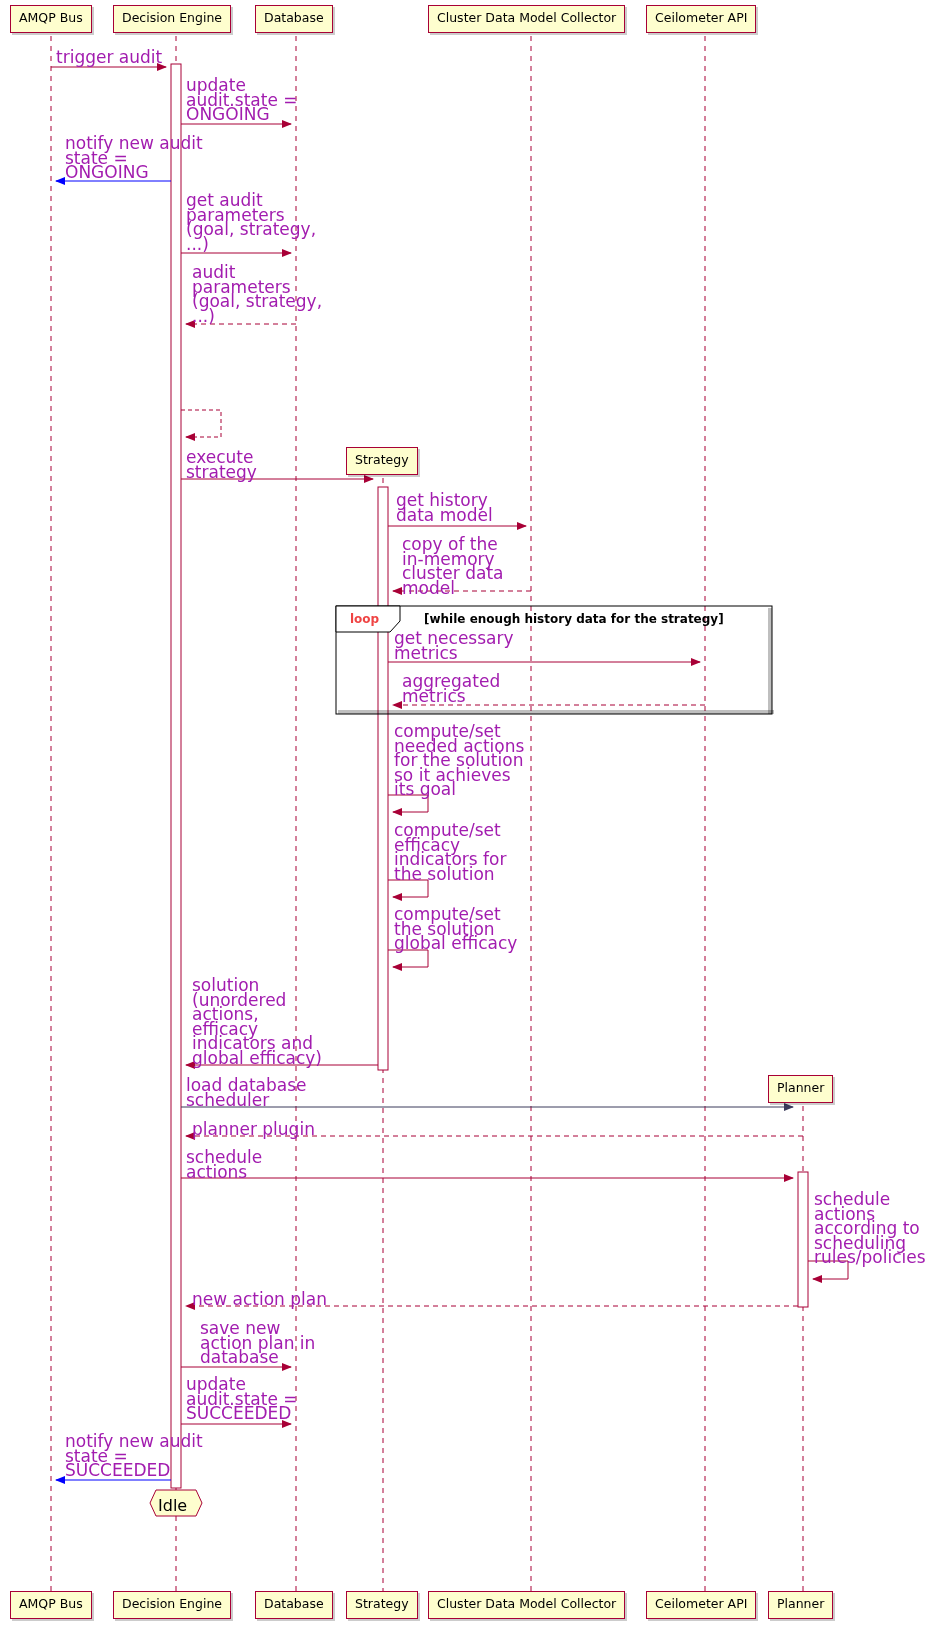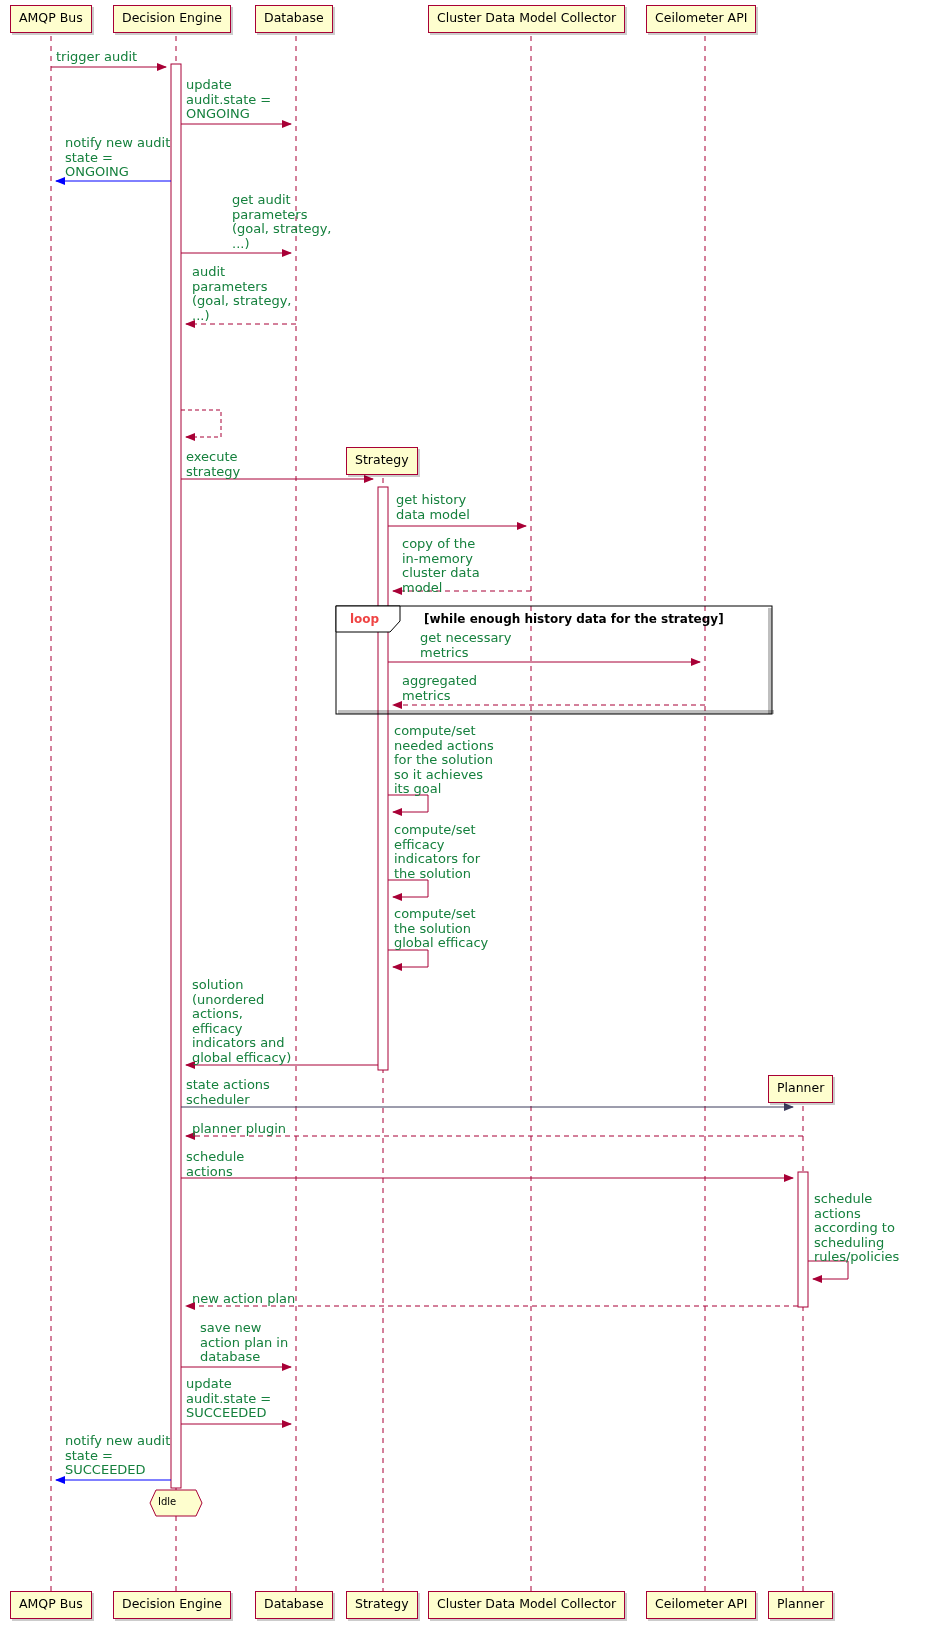--- a/index.html
+++ b/index.html
@@ -31,42 +31,42 @@
     border: 1px solid #A80036;
     color: #000000;
     font-size: 12.5px;
     line-height: 1;
     padding: 6px 8px 7px 8px;
     white-space: nowrap;
     box-shadow: 2px 2px 0px rgba(0,0,0,0.20);
   }
   .msg {
     position: absolute;
-    font-size: 13px;
+    font-size: 17px;
     line-height: 14.5px;
-    color: #15803d;
+    color: #a21caf;
     white-space: pre-line;
   }
   .loop-label {
     position: absolute;
     font-size: 12px;
     font-weight: bold;
     color: #ef4444;
     white-space: nowrap;
   }
   .loop-cond {
     position: absolute;
     font-size: 12px;
     font-weight: bold;
     color: #000000;
     white-space: nowrap;
   }
   .idle-note {
     position: absolute;
-    font-size: 10px;
+    font-size: 16px;
     color: #000000;
     white-space: nowrap;
     text-align: center;
   }
 </style>
 </head>
 <body>
 
 <div id="diagram">
 
@@ -167,37 +167,37 @@
   <div class="participant" style="left:646px; top:1591px;">Ceilometer API</div>
   <div class="participant" style="left:768px; top:1591px;">Planner</div>
 
   <div class="msg" style="left:56px;  top:50px;">trigger audit</div>
   <div class="msg" style="left:186px; top:78px;">update
 audit.state =
 ONGOING</div>
   <div class="msg" style="left:65px;  top:136px;">notify new audit
 state =
 ONGOING</div>
-  <div class="msg" style="left:186px; top:193px;margin-left:46px;">get audit
+  <div class="msg" style="left:186px; top:193px;">get audit
 parameters
 (goal, strategy,
 ...)</div>
   <div class="msg" style="left:192px; top:265px;">audit
 parameters
 (goal, strategy,
 ...)</div>
   <div class="msg" style="left:186px; top:450px;">execute
 strategy</div>
   <div class="msg" style="left:396px; top:493px;">get history
 data model</div>
   <div class="msg" style="left:402px; top:537px;">copy of the
 in-memory
 cluster data
 model</div>
-  <div class="msg" style="left:394px; top:631px;margin-left:26px;">get necessary
+  <div class="msg" style="left:394px; top:631px;">get necessary
 metrics</div>
   <div class="msg" style="left:402px; top:674px;">aggregated
 metrics</div>
   <div class="msg" style="left:394px; top:724px;">compute/set
 needed actions
 for the solution
 so it achieves
 its goal</div>
   <div class="msg" style="left:394px; top:823px;">compute/set
 efficacy
@@ -205,21 +205,21 @@
 the solution</div>
   <div class="msg" style="left:394px; top:907px;">compute/set
 the solution
 global efficacy</div>
   <div class="msg" style="left:192px; top:978px;">solution
 (unordered
 actions,
 efficacy
 indicators and
 global efficacy)</div>
-  <div class="msg" style="left:186px; top:1078px;">state actions
+  <div class="msg" style="left:186px; top:1078px;">load database
 scheduler</div>
   <div class="msg" style="left:192px; top:1122px;text-align:center;">planner plugin</div>
   <div class="msg" style="left:186px; top:1150px;">schedule
 actions</div>
   <div class="msg" style="left:814px; top:1192px;">schedule
 actions
 according to
 scheduling
 rules/policies</div>
   <div class="msg" style="left:192px; top:1292px;text-align:center;">new action plan</div>

